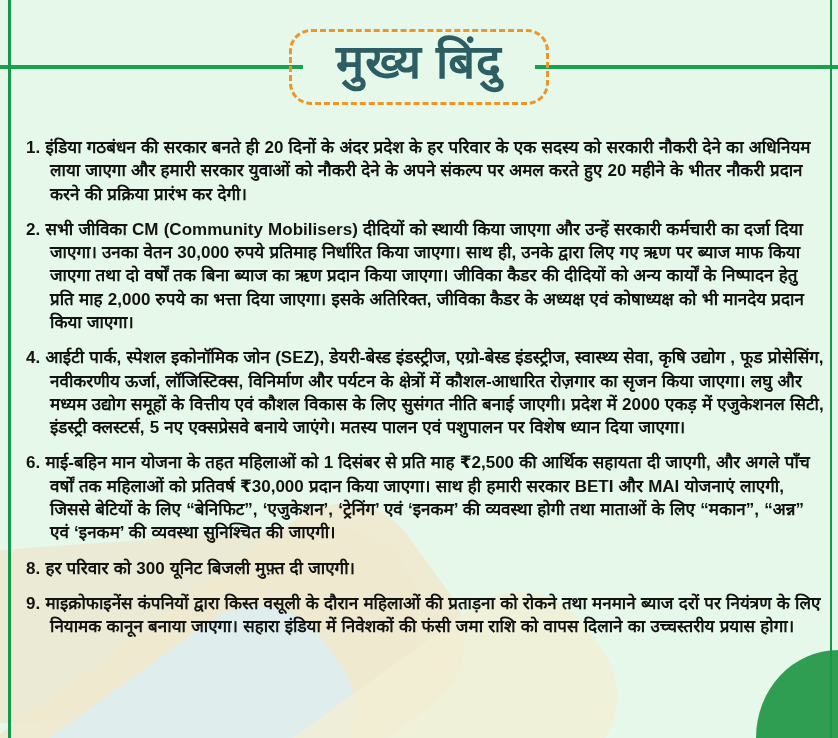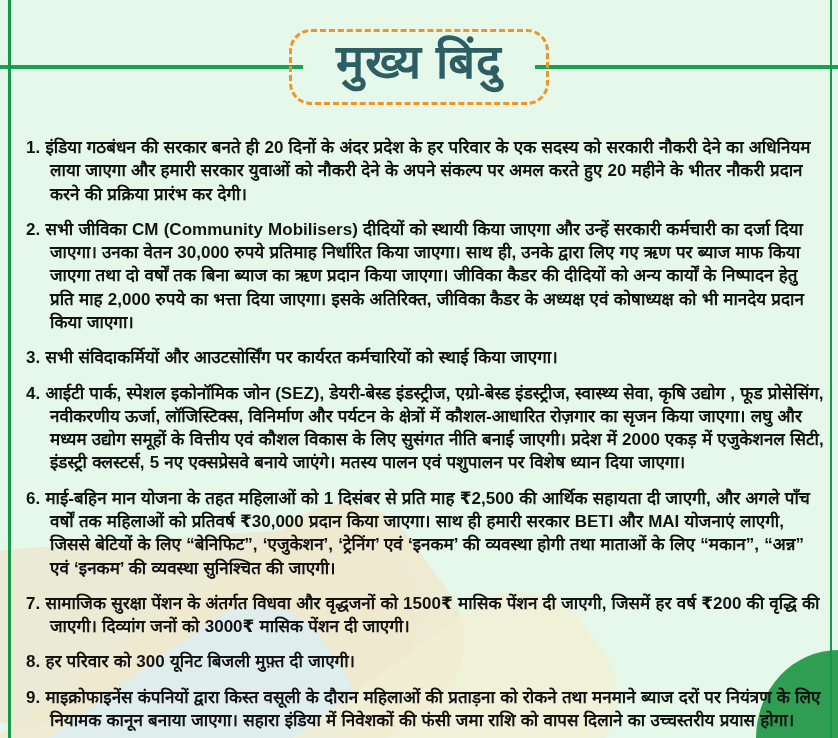--- a/index.html
+++ b/index.html
@@ -88,21 +88,19 @@
     <div class="hline left"></div>
     <div class="title-box">
       <h1>मुख्य बिंदु</h1>
     </div>
     <div class="hline right"></div>
   </header>
 
   <main>
     <p class="point"><span class="num">1.</span> <span>इंडिया गठबंधन की सरकार बनते  ही 20 दिनों के अंदर प्रदेश के हर परिवार के एक सदस्य को सरकारी नौकरी देने का अधिनियम लाया जाएगा और हमारी सरकार युवाओं को नौकरी देने के अपने संकल्प पर अमल करते हुए 20 महीने के भीतर नौकरी प्रदान करने की प्रक्रिया प्रारंभ कर देगी।</span></p>
     <p class="point"><span class="num">2.</span> <span>सभी जीविका CM (Community Mobilisers) दीदियों को स्थायी किया जाएगा और उन्हें सरकारी कर्मचारी का दर्जा दिया जाएगा। उनका वेतन 30,000 रुपये प्रतिमाह निर्धारित किया जाएगा। साथ ही, उनके द्वारा लिए गए ऋण पर ब्याज माफ किया जाएगा तथा दो वर्षों तक बिना ब्याज का ऋण प्रदान किया जाएगा। जीविका कैडर की दीदियों को अन्य कार्यों के निष्पादन हेतु प्रति माह 2,000 रुपये का भत्ता दिया जाएगा। इसके अतिरिक्त, जीविका कैडर के अध्यक्ष एवं कोषाध्यक्ष को भी मानदेय प्रदान किया जाएगा।</span></p>
-    <p class="point"><span class="num">3.</span> <span>सभी संविदाकर्मियों और आउटसोर्सिंग पर कार्यरत कर्मचारियों को स्थाई किया जाएगा।</span></p>
     <p class="point"><span class="num">4.</span> <span>आईटी पार्क,  स्पेशल इकोनॉमिक जोन (SEZ), डेयरी-बेस्ड इंडस्ट्रीज, एग्रो-बेस्ड इंडस्ट्रीज, स्वास्थ्य सेवा, कृषि उद्योग , फूड प्रोसेसिंग, नवीकरणीय ऊर्जा, लॉजिस्टिक्स, विनिर्माण और पर्यटन के क्षेत्रों में कौशल-आधारित रोज़गार का सृजन किया जाएगा। लघु और मध्यम उद्योग समूहों के वित्तीय एवं कौशल विकास के लिए सुसंगत नीति बनाई जाएगी। प्रदेश में 2000 एकड़ में एजुकेशनल सिटी, इंडस्ट्री क्लस्टर्स, 5 नए एक्सप्रेसवे बनाये जाएंगे। मतस्य पालन एवं पशुपालन पर विशेष ध्यान दिया जाएगा।</span></p>
     <p class="point"><span class="num">6.</span> <span>माई-बहिन मान योजना के तहत महिलाओं को 1 दिसंबर से प्रति माह ₹2,500 की आर्थिक सहायता दी जाएगी, और अगले पाँच वर्षों तक महिलाओं को प्रतिवर्ष ₹30,000 प्रदान किया जाएगा। साथ ही हमारी सरकार BETI और MAI योजनाएं लाएगी, जिससे बेटियों के लिए “बेनिफिट”, ‘एजुकेशन’, ‘ट्रेनिंग’ एवं ‘इनकम’ की व्यवस्था होगी तथा माताओं के लिए “मकान”, “अन्न” एवं ‘इनकम’ की व्यवस्था सुनिश्चित की जाएगी।</span></p>
-    <p class="point"><span class="num">7.</span> <span>सामाजिक सुरक्षा पेंशन के अंतर्गत विधवा और वृद्धजनों को 1500₹ मासिक पेंशन दी जाएगी, जिसमें हर वर्ष ₹200 की वृद्धि की जाएगी। दिव्यांग जनों को 3000₹ मासिक पेंशन दी जाएगी।</span></p>
     <p class="point"><span class="num">8.</span> <span>हर परिवार को 300 यूनिट बिजली मुफ़्त दी जाएगी।</span></p>
     <p class="point"><span class="num">9.</span> <span>माइक्रोफाइनेंस कंपनियों द्वारा किस्त वसूली के दौरान महिलाओं की प्रताड़ना को रोकने तथा मनमाने ब्याज दरों पर नियंत्रण के लिए नियामक कानून बनाया जाएगा। सहारा इंडिया में निवेशकों की फंसी जमा राशि को वापस दिलाने का उच्चस्तरीय प्रयास होगा।</span></p>
   </main>
 
 </div>
 
 </body></html>

